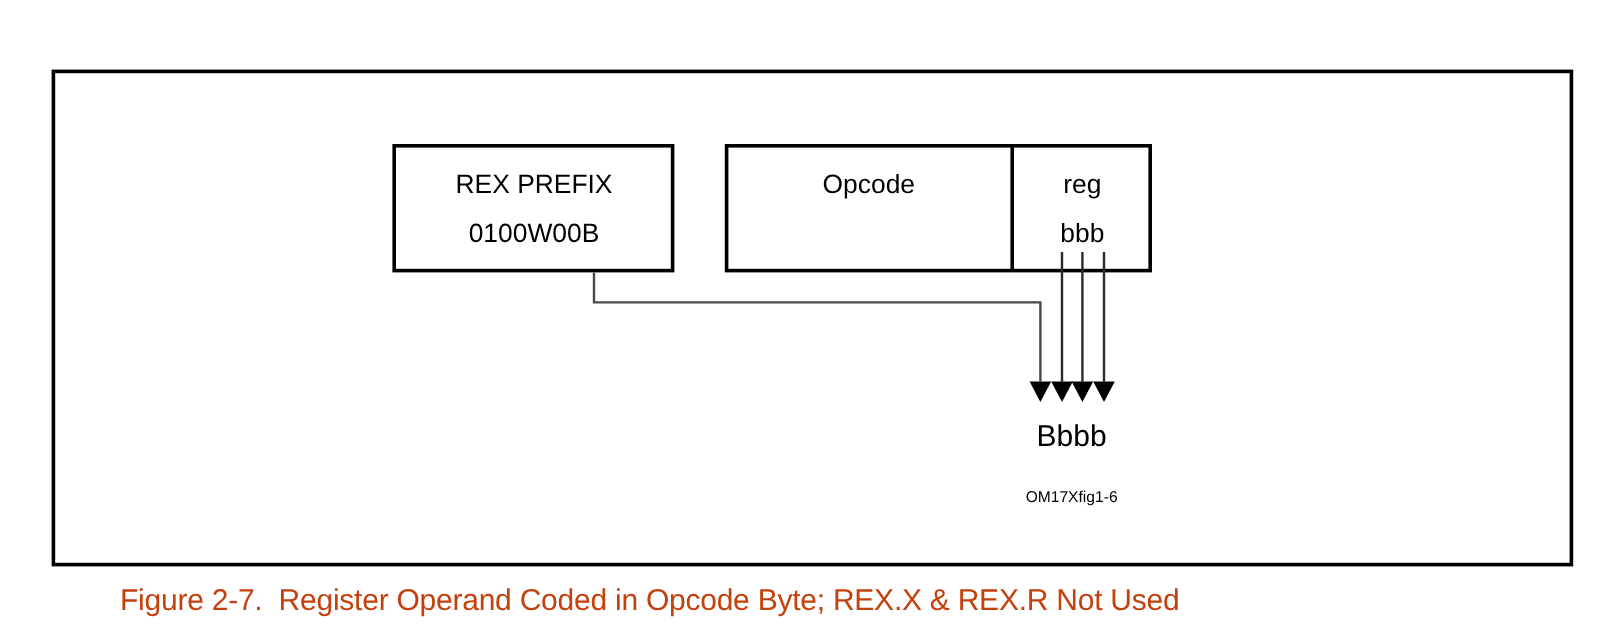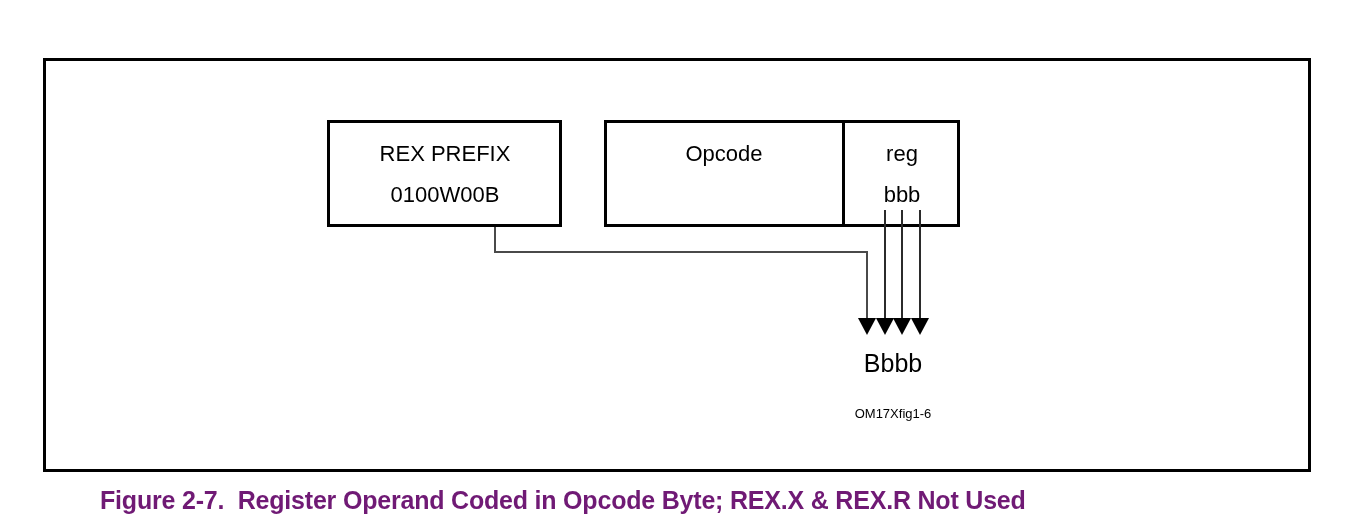--- a/index.html
+++ b/index.html
@@ -76,23 +76,23 @@
   .arrow-head {
     fill: #000000;
   }
   #figure-caption {
     position: absolute;
     left: 95px;
     top: 462px;
     width: 1200px;
     font-family: "Liberation Sans", sans-serif;
     font-size: 25px;
-    font-weight: bold;
+    font-weight: normal;
     letter-spacing: -0.2px;
-    color: #701a75;
+    color: #c2410c;
     white-space: pre;
   }
 </style>
 </head>
 <body>
 
 <div id="figure-root">
 
   <svg id="diagram-svg" viewBox="0 0 1346 524">
 

